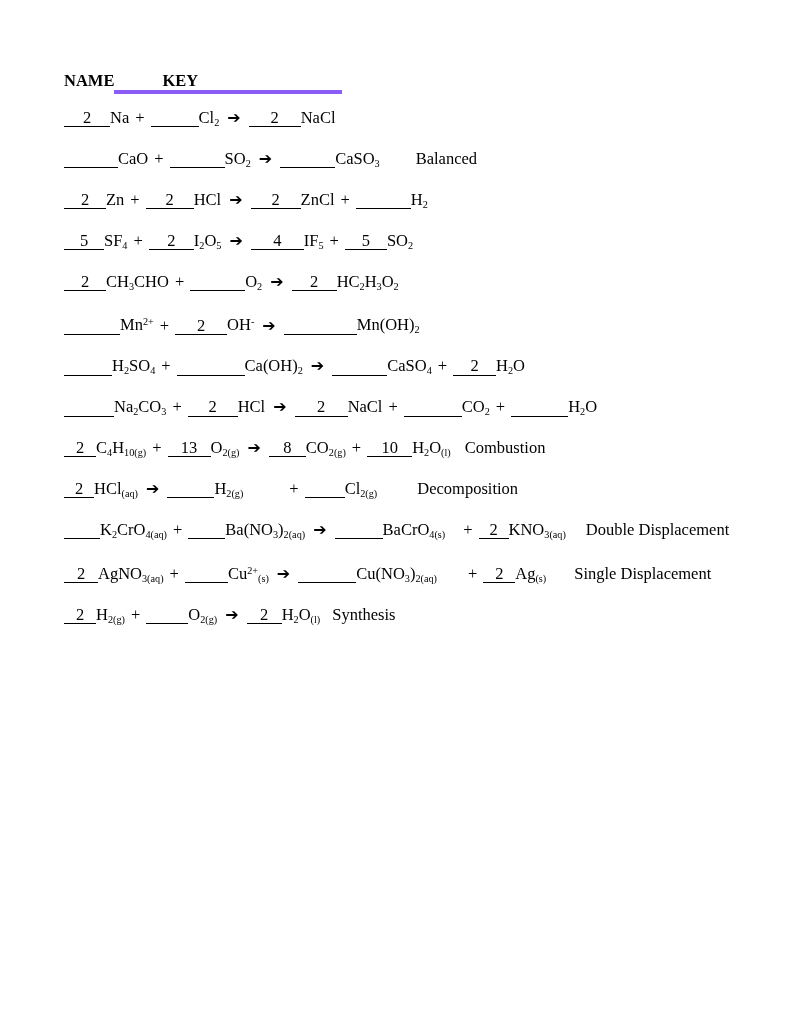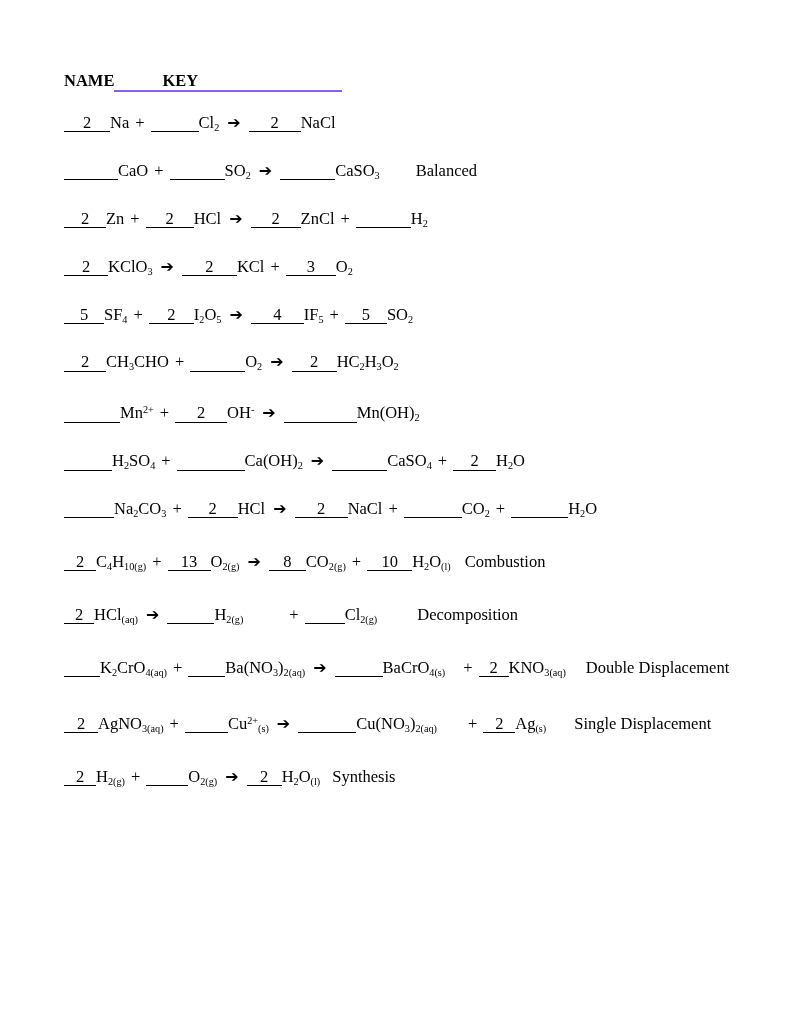--- a/index.html
+++ b/index.html
@@ -7,30 +7,30 @@
     width:791px;height:1024px;margin:0 auto;background:#ffffff;
     font-family:"Liberation Serif","DejaVu Serif",serif;color:#000;
     box-sizing:border-box;padding:38px 46px 0 64px;overflow:hidden;
   }
   .title{
     text-align:center;font-weight:bold;font-size:15.5px;letter-spacing:0.3px;
     margin:0 0 0 0;
   }
   .name-row{margin-top:33px;font-size:16.5px;font-weight:bold;}
   .name-blank{
-    display:inline-block;width:228px;border-bottom:2px solid #8b5cf6;
+    display:inline-block;width:228px;border-bottom:4px solid #8b5cf6;
     padding-left:48px;box-sizing:border-box;font-weight:bold;line-height:1.1;
   }
   .directions{font-size:16px;line-height:1.34;margin:11px 0 0 0;}
   .directions .b{font-weight:bold;}
   .sec-header{font-size:16px;font-weight:bold;line-height:1.3;margin:20px 0 4px 0;}
 
   .equation{font-size:16.5px;line-height:24px;white-space:nowrap;}
-  .eqs1 .equation{margin:19px 0;}
-  .eqs2 .equation{margin:24px 0;}
+  .eqs1 .equation{margin:12px 0;}
+  .eqs2 .equation{margin:12px 0;}
   .blank{
     display:inline-block;border-bottom:1.4px solid #000;text-align:center;
     line-height:1.05;vertical-align:baseline;box-sizing:border-box;
   }
   .sb{font-size:0.62em;vertical-align:-0.28em;letter-spacing:0;}
   .sp{font-size:0.62em;vertical-align:0.5em;}
   .op{margin:0 6px;}
   .arrow{
     font-family:"DejaVu Sans",sans-serif;font-weight:bold;font-size:16px;
     margin:0 8px;
@@ -46,21 +46,20 @@
 
   <div class="name-row">
     <span>NAME</span><span class="name-blank"><span>KEY</span></span>
   </div>
 
 
   <div class="eqs1" id="eqs1">
       <div class="equation"><span class="blank" style="width: 46px;">2</span><span class="chem">Na</span><span class="op">+</span><span class="blank" style="width: 48px;">&nbsp;</span><span class="chem">Cl</span><span class="sb">2</span><span class="arrow">➔</span><span class="blank" style="width: 52px;">2</span><span class="chem">NaCl</span></div>
       <div class="equation"><span class="blank" style="width: 54px;">&nbsp;</span><span class="chem">CaO</span><span class="op">+</span><span class="blank" style="width: 55px;">&nbsp;</span><span class="chem">SO</span><span class="sb">2</span><span class="arrow">➔</span><span class="blank" style="width: 55px;">&nbsp;</span><span class="chem">CaSO</span><span class="sb">3</span><span class="tlabel" style="margin-left: 36px;">Balanced</span></div>
       <div class="equation"><span class="blank" style="width: 42px;">2</span><span class="chem">Zn</span><span class="op">+</span><span class="blank" style="width: 48px;">2</span><span class="chem">HCl</span><span class="arrow">➔</span><span class="blank" style="width: 50px;">2</span><span class="chem">ZnCl</span><span class="op">+</span><span class="blank" style="width: 55px;">&nbsp;</span><span class="chem">H</span><span class="sb">2</span></div>
-      <div class="equation"><span class="blank" style="width: 44px;">2</span><span class="chem">KClO</span><span class="sb">3</span><span class="arrow">➔</span><span class="blank" style="width: 55px;">2</span><span class="chem">KCl</span><span class="op">+</span><span class="blank" style="width: 50px;">3</span><span class="chem">O</span><span class="sb">2</span></div>
       <div class="equation"><span class="blank" style="width: 40px;">5</span><span class="chem">SF</span><span class="sb">4</span><span class="op">+</span><span class="blank" style="width: 45px;">2</span><span class="chem">I</span><span class="sb">2</span><span class="chem">O</span><span class="sb">5</span><span class="arrow">➔</span><span class="blank" style="width: 53px;">4</span><span class="chem">IF</span><span class="sb">5</span><span class="op">+</span><span class="blank" style="width: 42px;">5</span><span class="chem">SO</span><span class="sb">2</span></div>
       <div class="equation"><span class="blank" style="width: 42px;">2</span><span class="chem">CH</span><span class="sb">3</span><span class="chem">CHO</span><span class="op">+</span><span class="blank" style="width: 55px;">&nbsp;</span><span class="chem">O</span><span class="sb">2</span><span class="arrow">➔</span><span class="blank" style="width: 45px;">2</span><span class="chem">HC</span><span class="sb">2</span><span class="chem">H</span><span class="sb">3</span><span class="chem">O</span><span class="sb">2</span></div>
       <div class="equation"><span class="blank" style="width: 56px;">&nbsp;</span><span class="chem">Mn</span><span class="sp">2+</span><span class="op">+</span><span class="blank" style="width: 52px;">2</span><span class="chem">OH</span><span class="sp">-</span><span class="arrow">➔</span><span class="blank" style="width: 73px;">&nbsp;</span><span class="chem">Mn(OH)</span><span class="sb">2</span></div>
       <div class="equation"><span class="blank" style="width: 48px;">&nbsp;</span><span class="chem">H</span><span class="sb">2</span><span class="chem">SO</span><span class="sb">4</span><span class="op">+</span><span class="blank" style="width: 68px;">&nbsp;</span><span class="chem">Ca(OH)</span><span class="sb">2</span><span class="arrow">➔</span><span class="blank" style="width: 55px;">&nbsp;</span><span class="chem">CaSO</span><span class="sb">4</span><span class="op">+</span><span class="blank" style="width: 43px;">2</span><span class="chem">H</span><span class="sb">2</span><span class="chem">O</span></div>
       <div class="equation"><span class="blank" style="width: 50px;">&nbsp;</span><span class="chem">Na</span><span class="sb">2</span><span class="chem">CO</span><span class="sb">3</span><span class="op">+</span><span class="blank" style="width: 50px;">2</span><span class="chem">HCl</span><span class="arrow">➔</span><span class="blank" style="width: 53px;">2</span><span class="chem">NaCl</span><span class="op">+</span><span class="blank" style="width: 58px;">&nbsp;</span><span class="chem">CO</span><span class="sb">2</span><span class="op">+</span><span class="blank" style="width: 57px;">&nbsp;</span><span class="chem">H</span><span class="sb">2</span><span class="chem">O</span></div>
     </div>
 
 
   <div class="eqs2" id="eqs2">
       <div class="equation"><span class="blank" style="width: 32px;">2</span><span class="chem">C</span><span class="sb">4</span><span class="chem">H</span><span class="sb">10(g)</span><span class="op">+</span><span class="blank" style="width: 43px;">13</span><span class="chem">O</span><span class="sb">2(g)</span><span class="arrow">➔</span><span class="blank" style="width: 37px;">8</span><span class="chem">CO</span><span class="sb">2(g)</span><span class="op">+</span><span class="blank" style="width: 45px;">10</span><span class="chem">H</span><span class="sb">2</span><span class="chem">O</span><span class="sb">(l)</span><span class="tlabel" style="margin-left: 14px;">Combustion</span></div>

